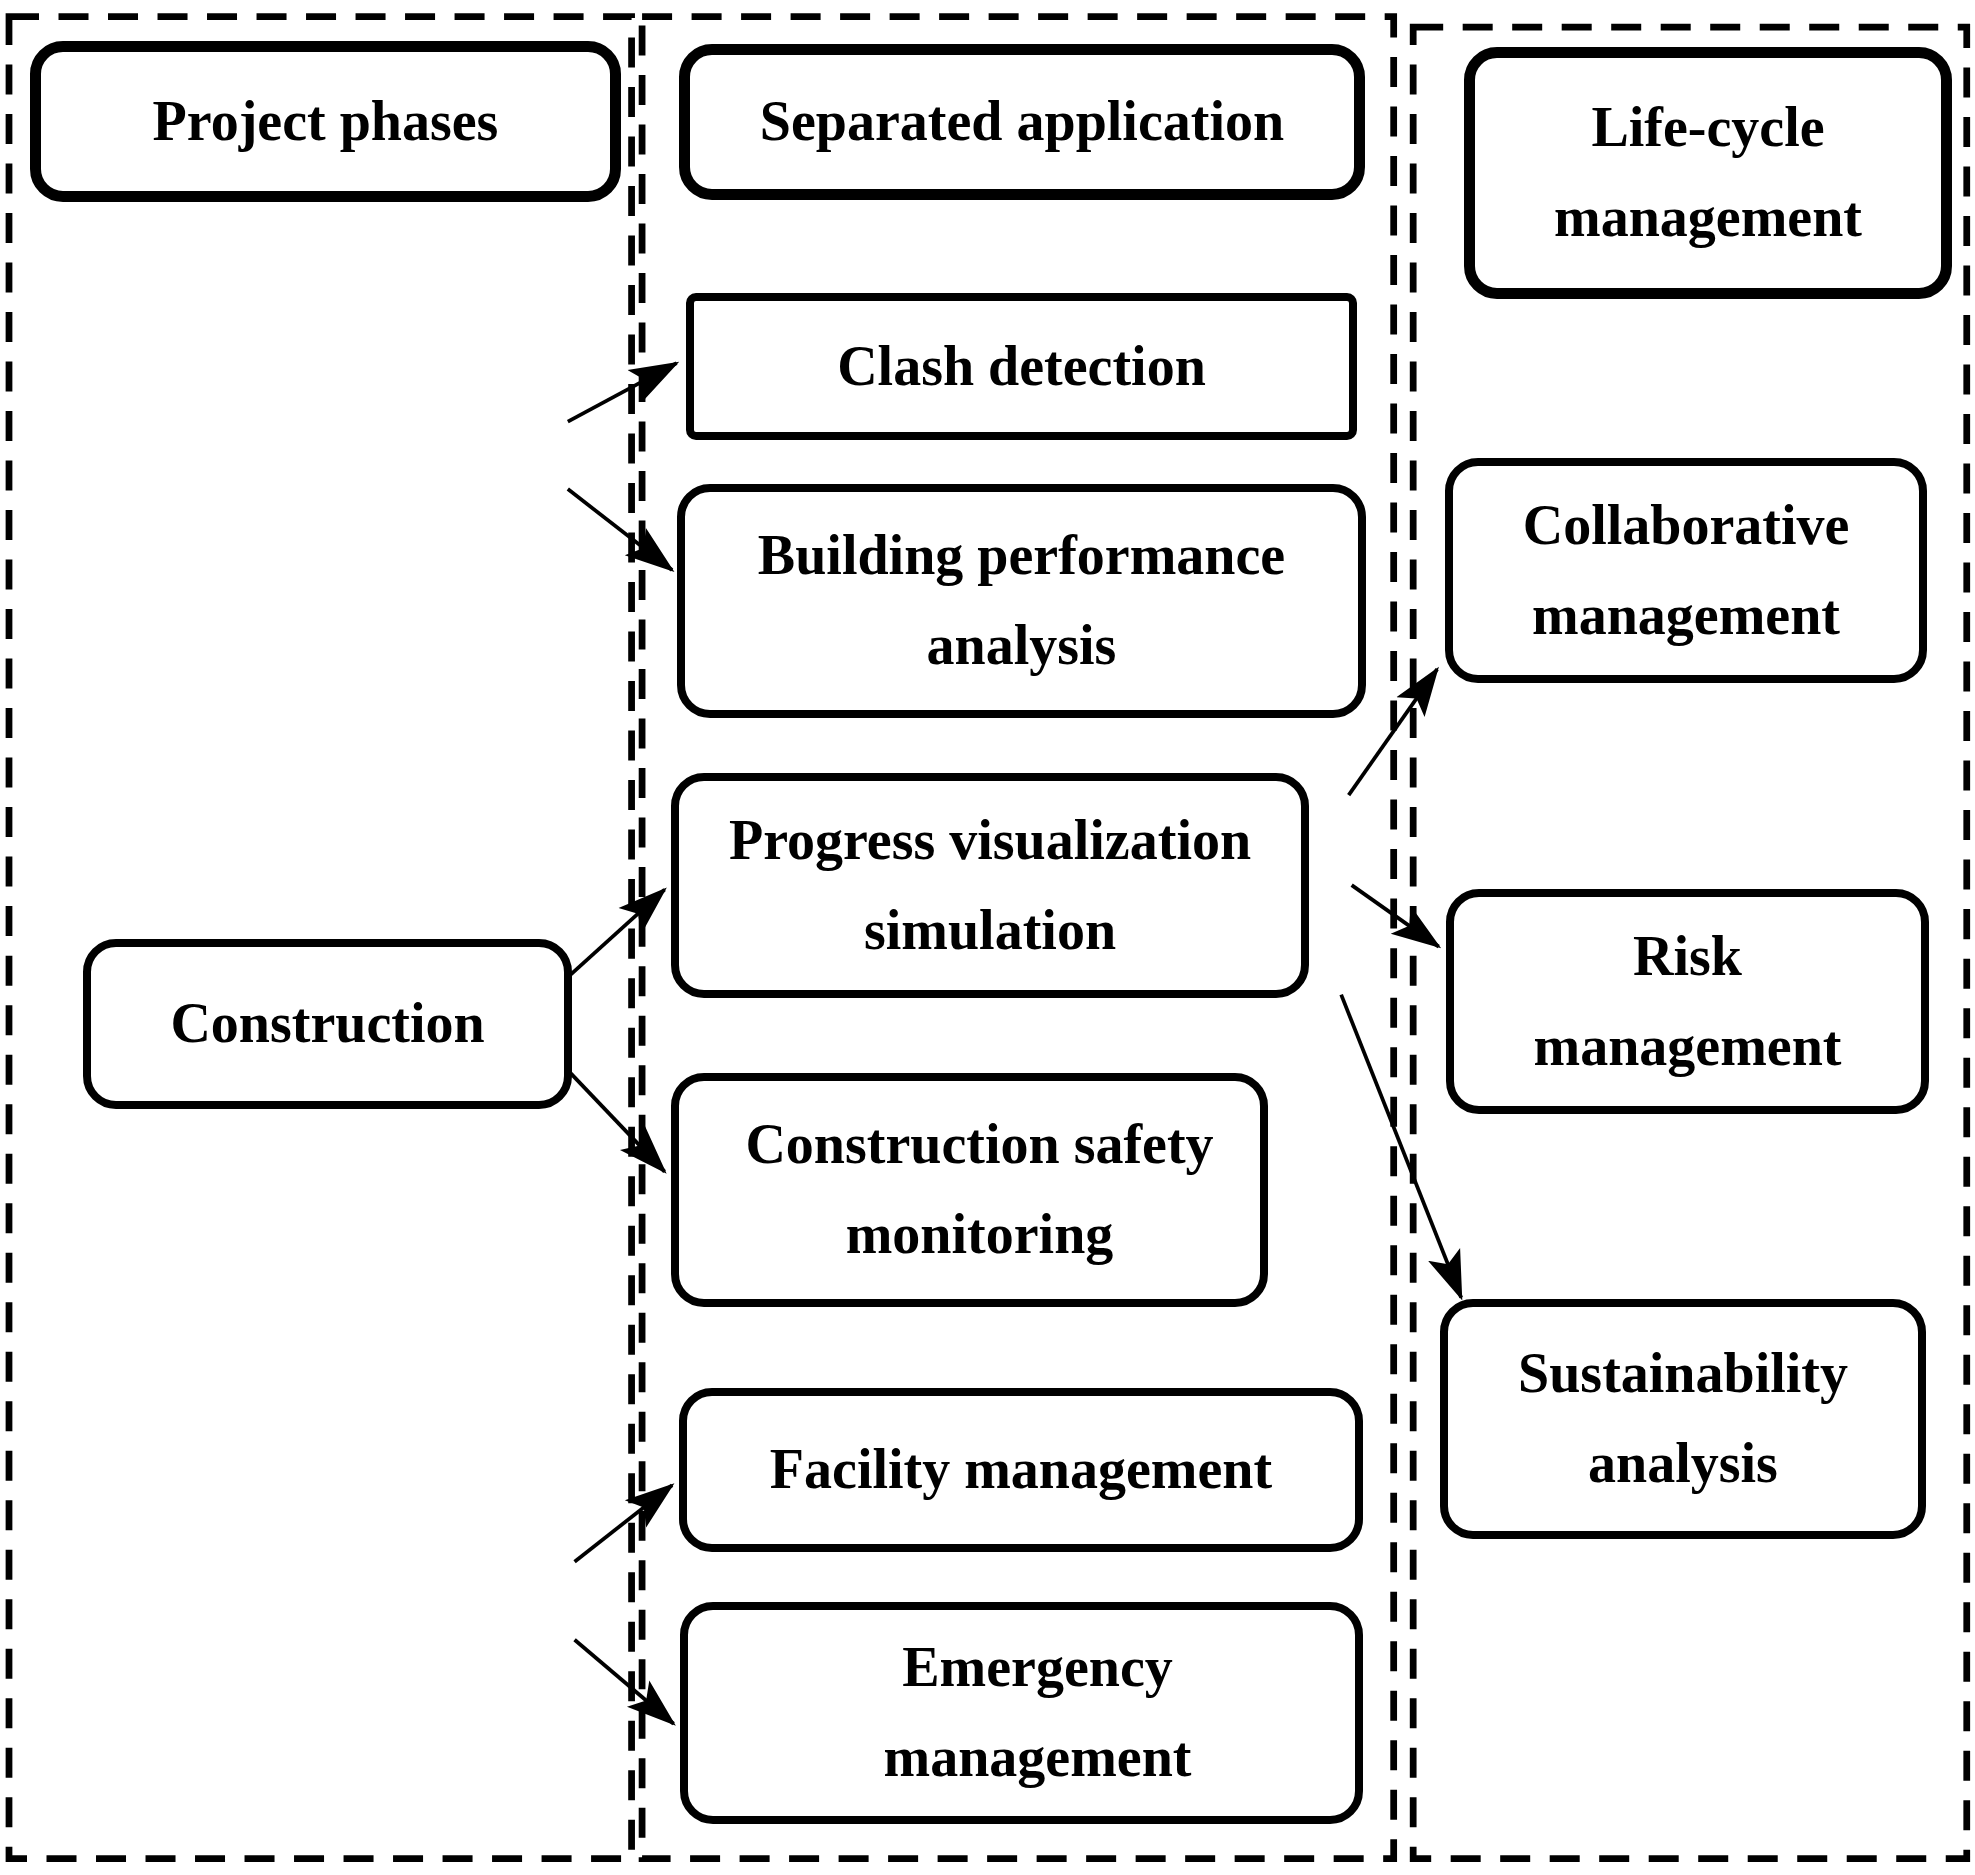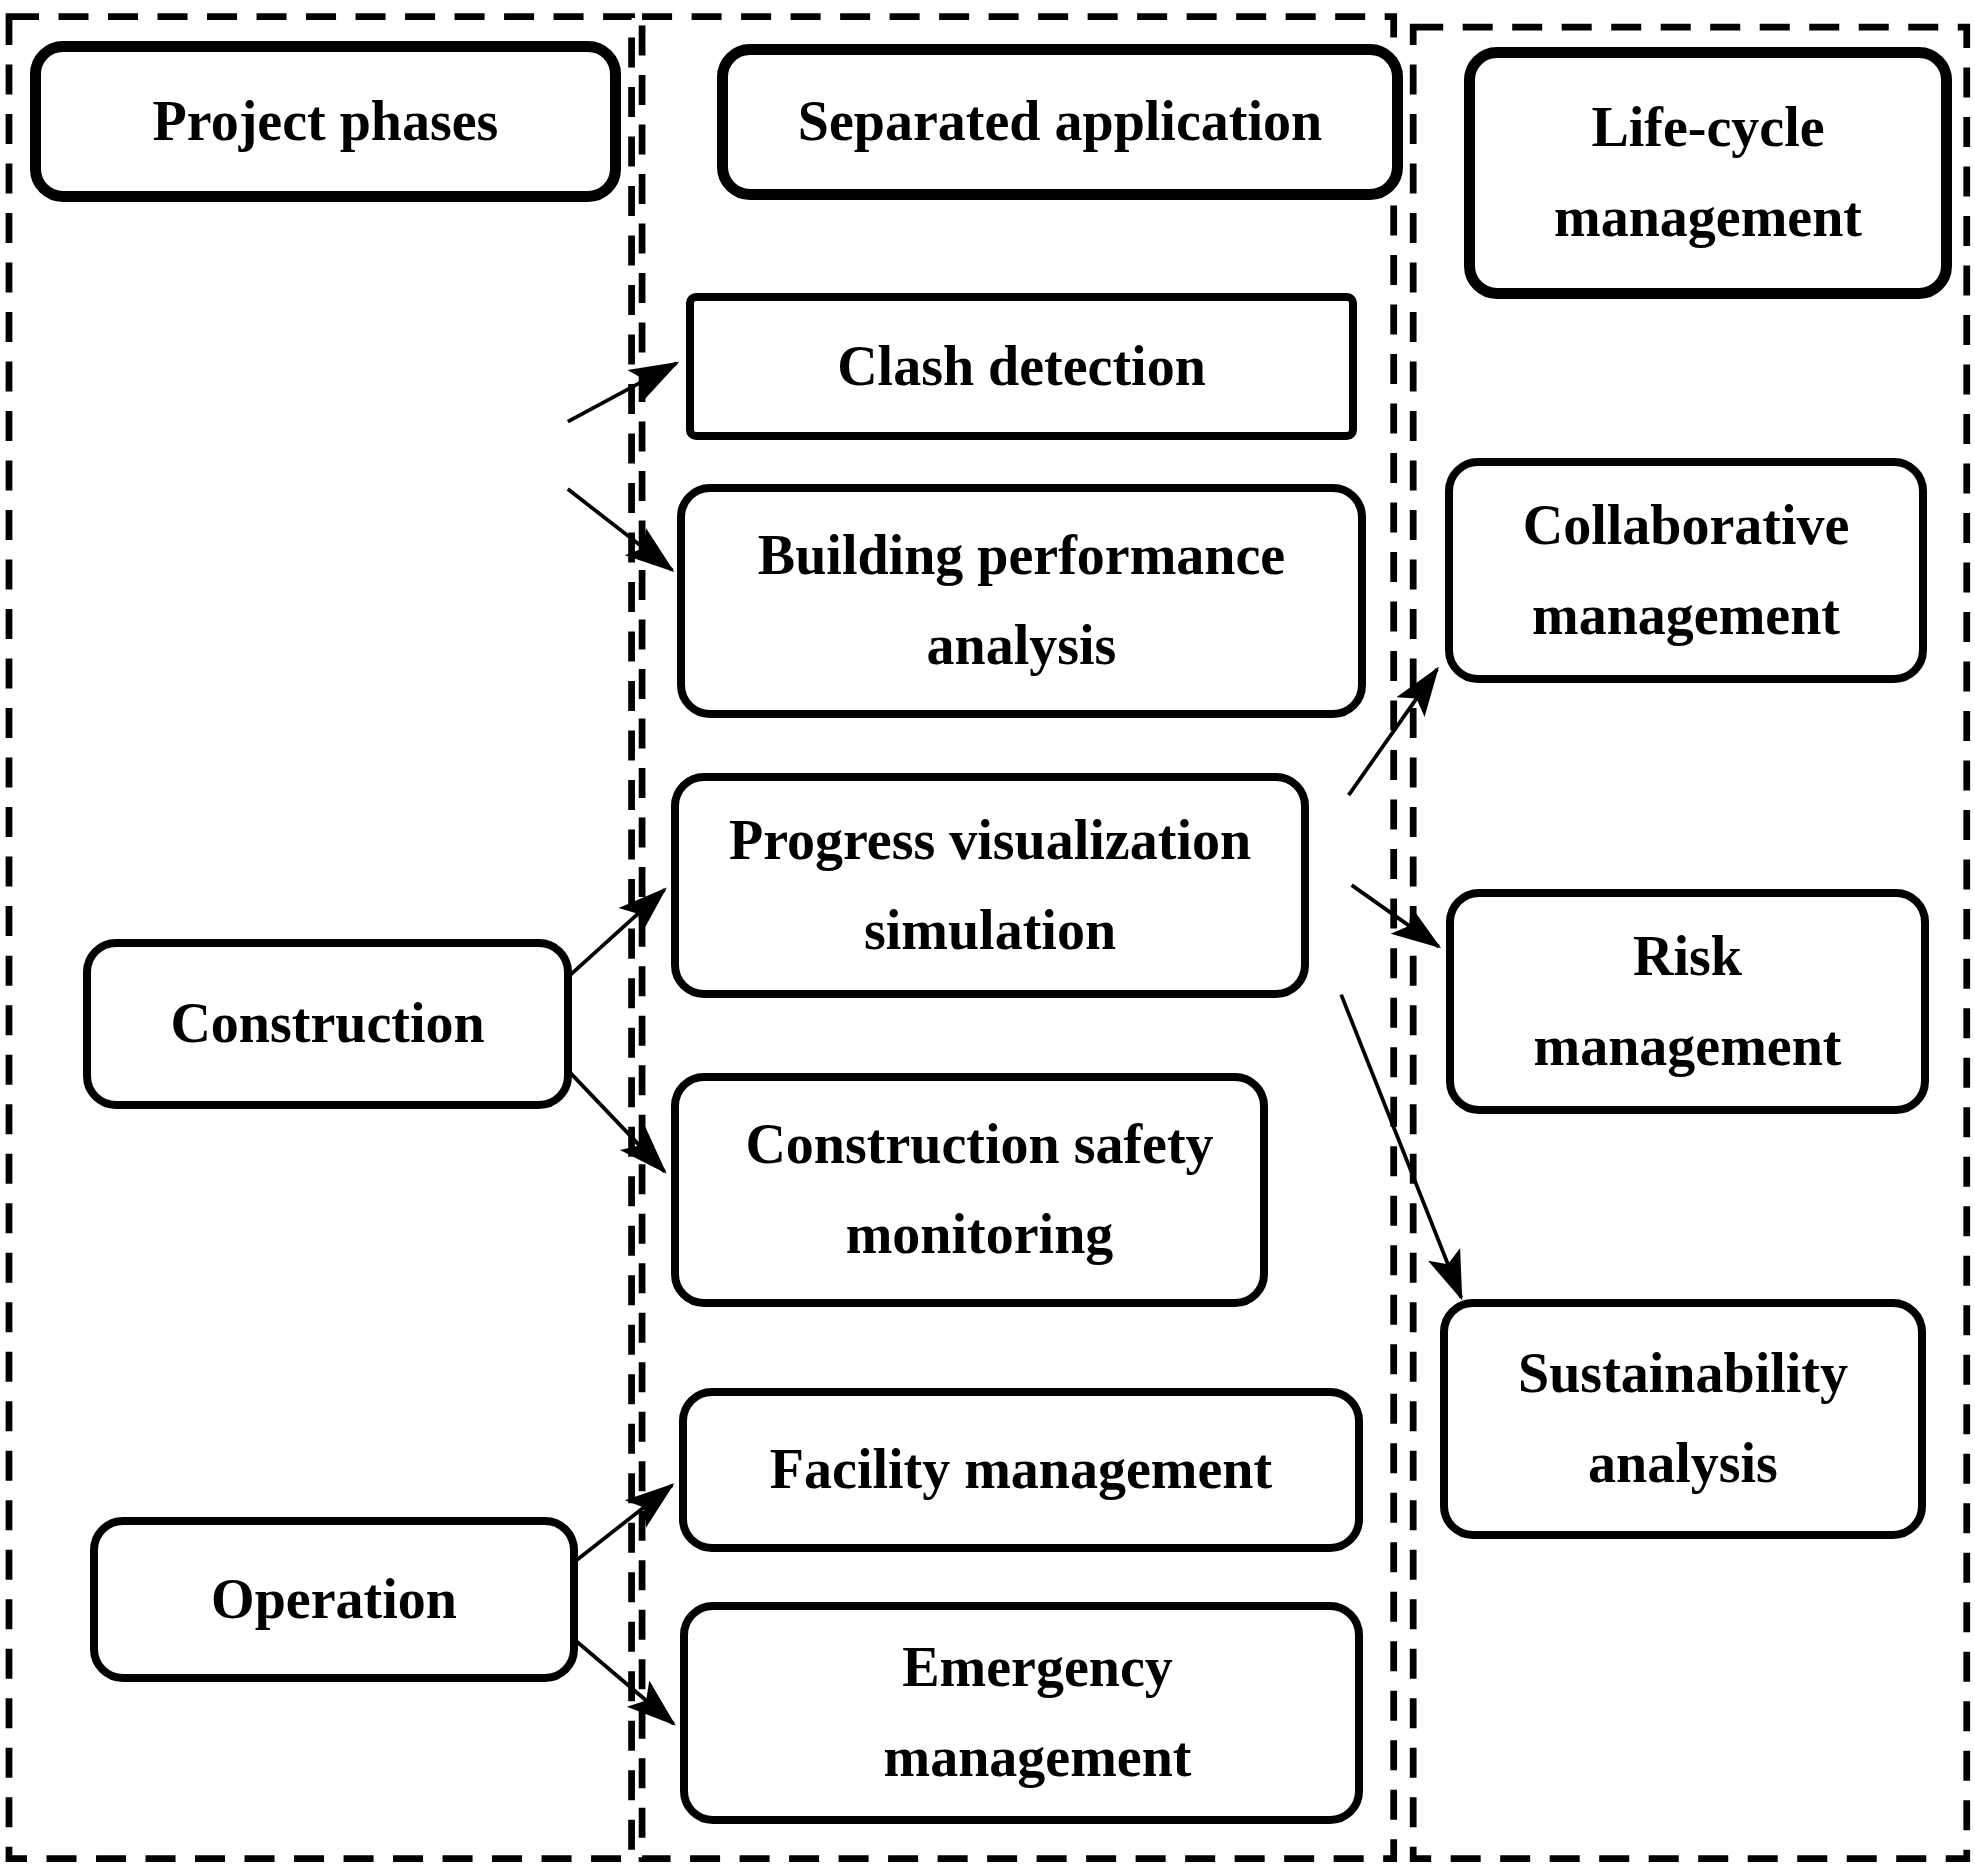--- a/index.html
+++ b/index.html
@@ -83,25 +83,22 @@
     <line class="edge" x1="1802" y1="1180" x2="1918" y2="1262" marker-end="url(#arrowhead)"></line>
     <line class="edge" x1="1788" y1="1326" x2="1948" y2="1730" marker-end="url(#arrowhead)"></line>
   </svg>
 
   <div class="box header" style="left:30px; top:41px; width:591px; height:161px;">
     <span>Project phases</span>
   </div>
   <div class="box" style="left:83px; top:939px; width:489px; height:170px;">
     <span>Construction</span>
   </div>
-  <div class="box" style="left:90px; top:1517px; width:488px; height:165px;">
-    <span>Operation</span>
-  </div>
 
-  <div class="box header" style="left:679px; top:44px; width:686px; height:156px;margin-left:38px;">
+  <div class="box header" style="left:679px; top:44px; width:686px; height:156px;">
     <span>Separated application</span>
   </div>
   <div class="box" style="left:686px; top:293px; width:671px; height:147px;border-radius:10px;">
     <span>Clash detection</span>
   </div>
   <div class="box" style="left:677px; top:484px; width:689px; height:234px;">
     <span>Building performance
 analysis</span>
   </div>
   <div class="box" style="left:671px; top:773px; width:638px; height:225px;">

